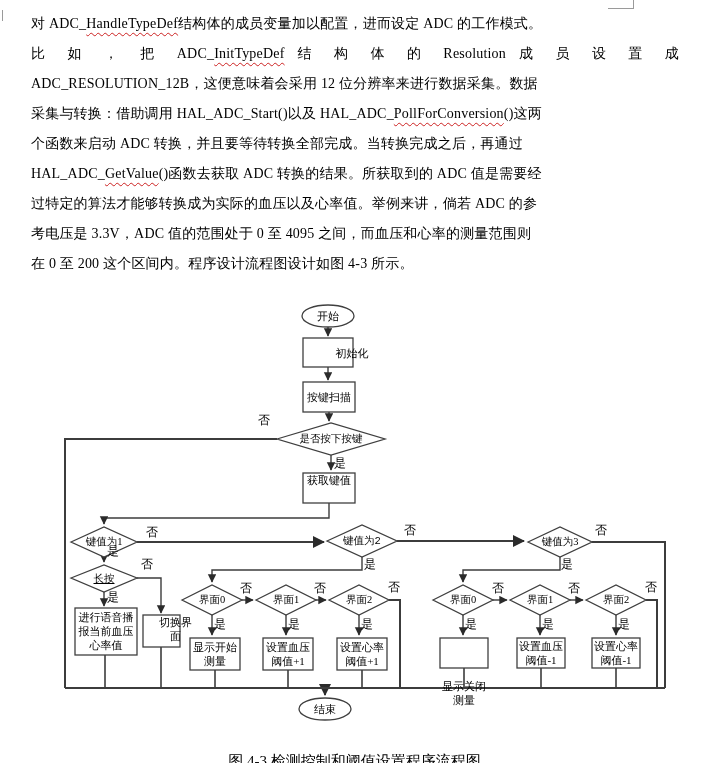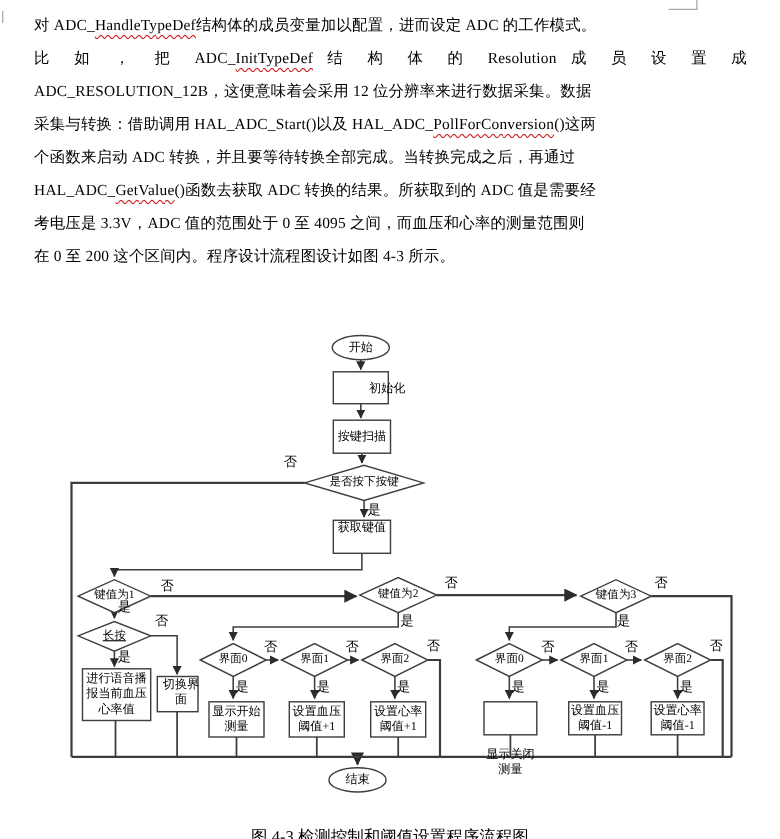--- a/index.html
+++ b/index.html
@@ -46,20 +46,21 @@
 <div id="corner-mark"></div>
 <div id="left-mark"></div>
 
 <div id="paragraph">
     <div class="line"><span>对 ADC_</span><span class="sp">HandleTypeDef</span><span>结构体的成员变量加以配置，进而设定 ADC 的工作模式。</span></div>
     <div class="line j2"><span>比 如 ， 把 ADC_</span><span class="sp">InitTypeDef</span><span> 结 构 体 的 Resolution 成 员 设 置 成</span></div>
     <div class="line"><span>ADC_RESOLUTION_12B，这便意味着会采用 12 位分辨率来进行数据采集。数据</span></div>
     <div class="line"><span>采集与转换：借助调用 HAL_ADC_Start()以及 HAL_ADC_</span><span class="sp">PollForConversion</span><span>()这两</span></div>
     <div class="line"><span>个函数来启动 ADC 转换，并且要等待转换全部完成。当转换完成之后，再通过</span></div>
     <div class="line"><span>HAL_ADC_</span><span class="sp">GetValue</span><span>()函数去获取 ADC 转换的结果。所获取到的 ADC 值是需要经</span></div>
+    <div class="line"><span>过特定的算法才能够转换成为实际的血压以及心率值。举例来讲，倘若 ADC 的参</span></div>
     <div class="line"><span>考电压是 3.3V，ADC 值的范围处于 0 至 4095 之间，而血压和心率的测量范围则</span></div>
     <div class="line"><span>在 0 至 200 这个区间内。程序设计流程图设计如图 4-3 所示。</span></div>
   </div>
 
 <div id="flow">
   <svg width="709" height="470" viewBox="0 0 709 470">
     <defs>
       <marker id="arr" markerWidth="7" markerHeight="7" refX="5.5" refY="3" orient="auto">
         <path d="M0,0 L6,3 L0,6 Z" fill="#2b2b2b"></path>
       </marker>
@@ -143,27 +144,27 @@
       <polygon points="586,305 616,290 646,305 616,320"></polygon>
     </g>
   </svg>
 
   <div class="nt" style="left:303px;top:10px;width:50px;height:22px;">开始</div>
   <div class="nt" style="left:303px;top:43px;width:50px;height:29px;padding-left:24px;">初始化</div>
   <div class="nt" style="left:303px;top:87px;width:52px;height:30px;">按键扫描</div>
   <div class="nt dt" style="left:277px;top:128px;width:108px;height:32px;">是否按下按键</div>
   <div class="nt" style="left:303px;top:178px;width:52px;height:14px;">获取键值</div>
   <div class="nt dt" style="left:71px;top:232px;width:66px;height:30px;">键值为1</div>
-  <div class="nt dt" style="left:327px;top:230px;width:70px;height:32px;">键值为2</div>
+  <div class="nt dt" style="left:327px;top:230px;width:70px;height:32px;font-family:Liberation Mono, monospace;">键值为2</div>
   <div class="nt dt" style="left:528px;top:232px;width:64px;height:30px;">键值为3</div>
   <div class="nt dt" style="left:71px;top:270px;width:66px;height:27px;text-decoration:underline;">长按</div>
   <div class="nt" style="left:75px;top:313px;width:62px;height:46px;">进行语音播
 报当前血压
 心率值</div>
-  <div class="nt" style="left:146px;top:320px;width:37px;height:28px;border-radius:12px;">切换界
+  <div class="nt" style="left:157px;top:320px;width:37px;height:28px;border-radius:12px;">切换界
 面</div>
   <div class="nt dt" style="left:182px;top:290px;width:60px;height:30px;">界面0</div>
   <div class="nt dt" style="left:256px;top:290px;width:60px;height:30px;">界面1</div>
   <div class="nt dt" style="left:329px;top:290px;width:60px;height:30px;">界面2</div>
   <div class="nt" style="left:190px;top:343px;width:50px;height:32px;">显示开始
 测量</div>
   <div class="nt" style="left:263px;top:343px;width:50px;height:32px;">设置血压
 阈值+1</div>
   <div class="nt" style="left:337px;top:343px;width:50px;height:32px;">设置心率
 阈值+1</div>

